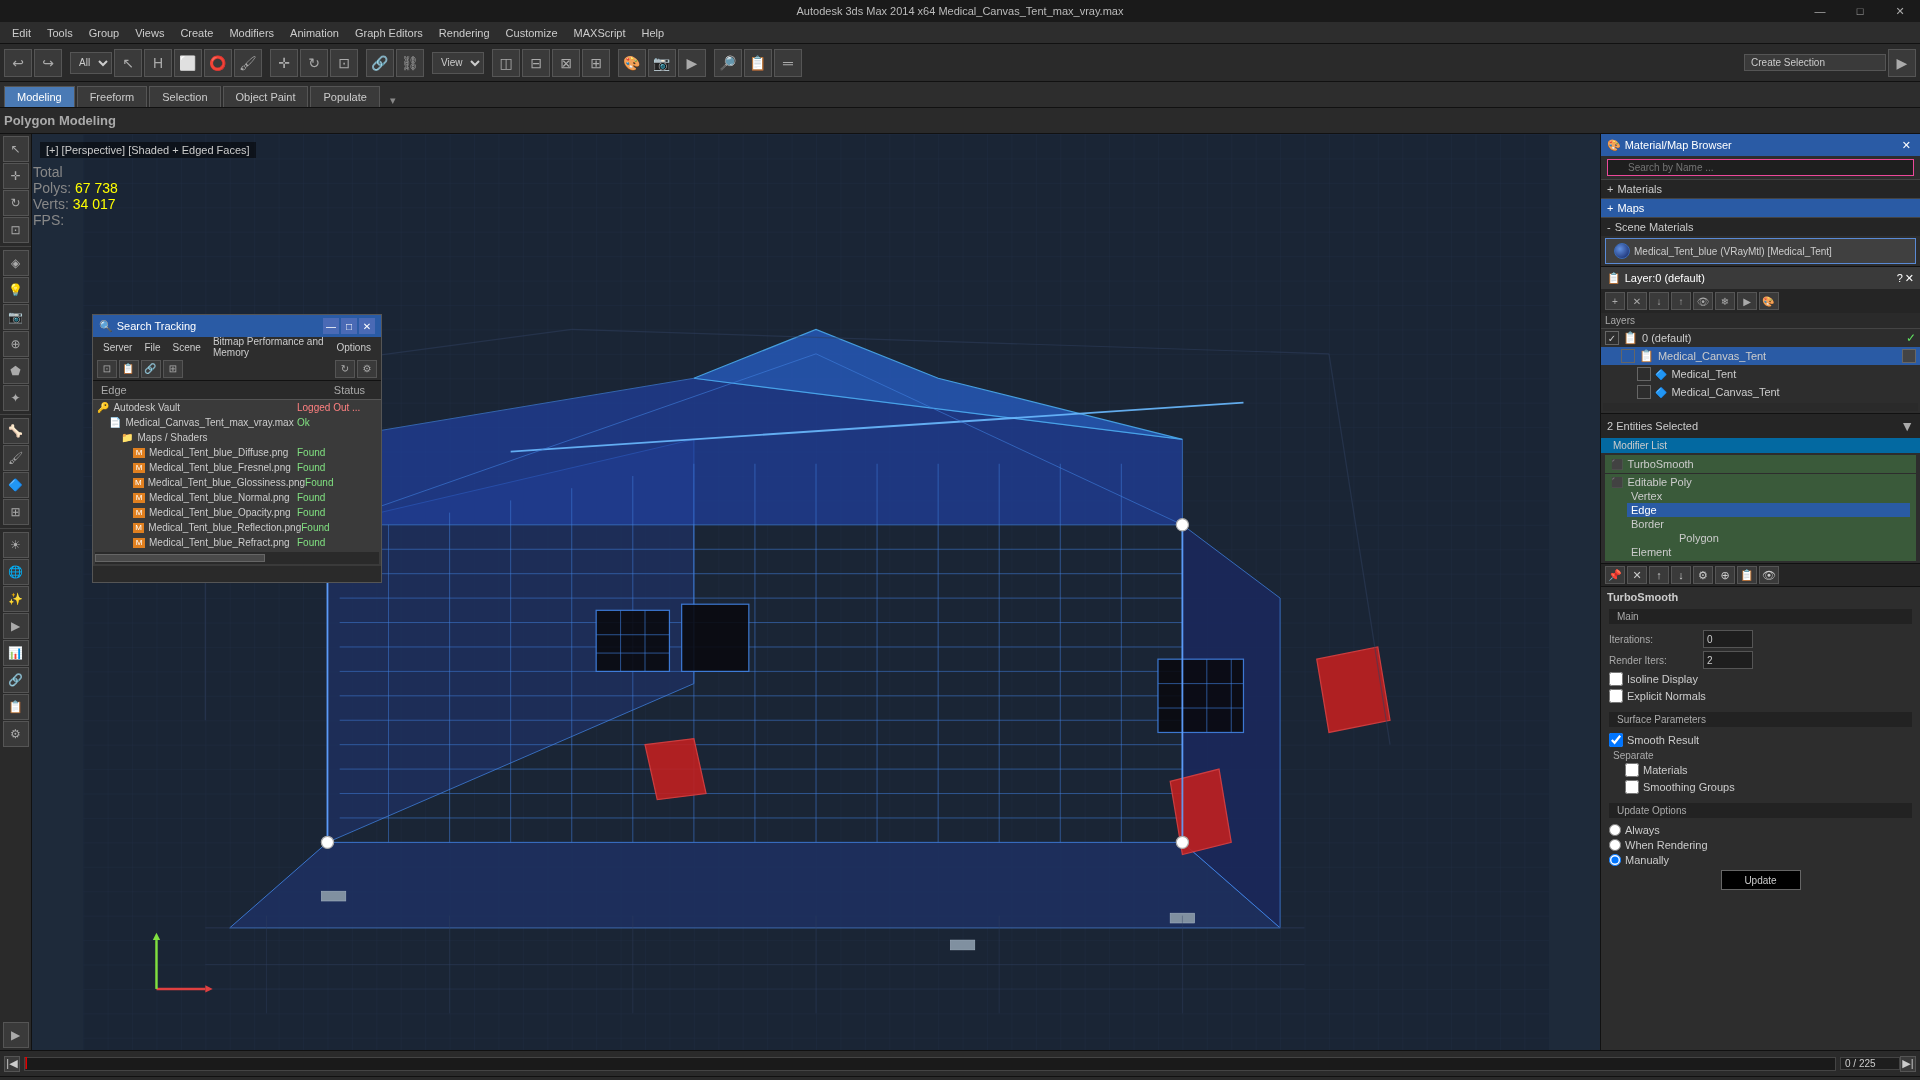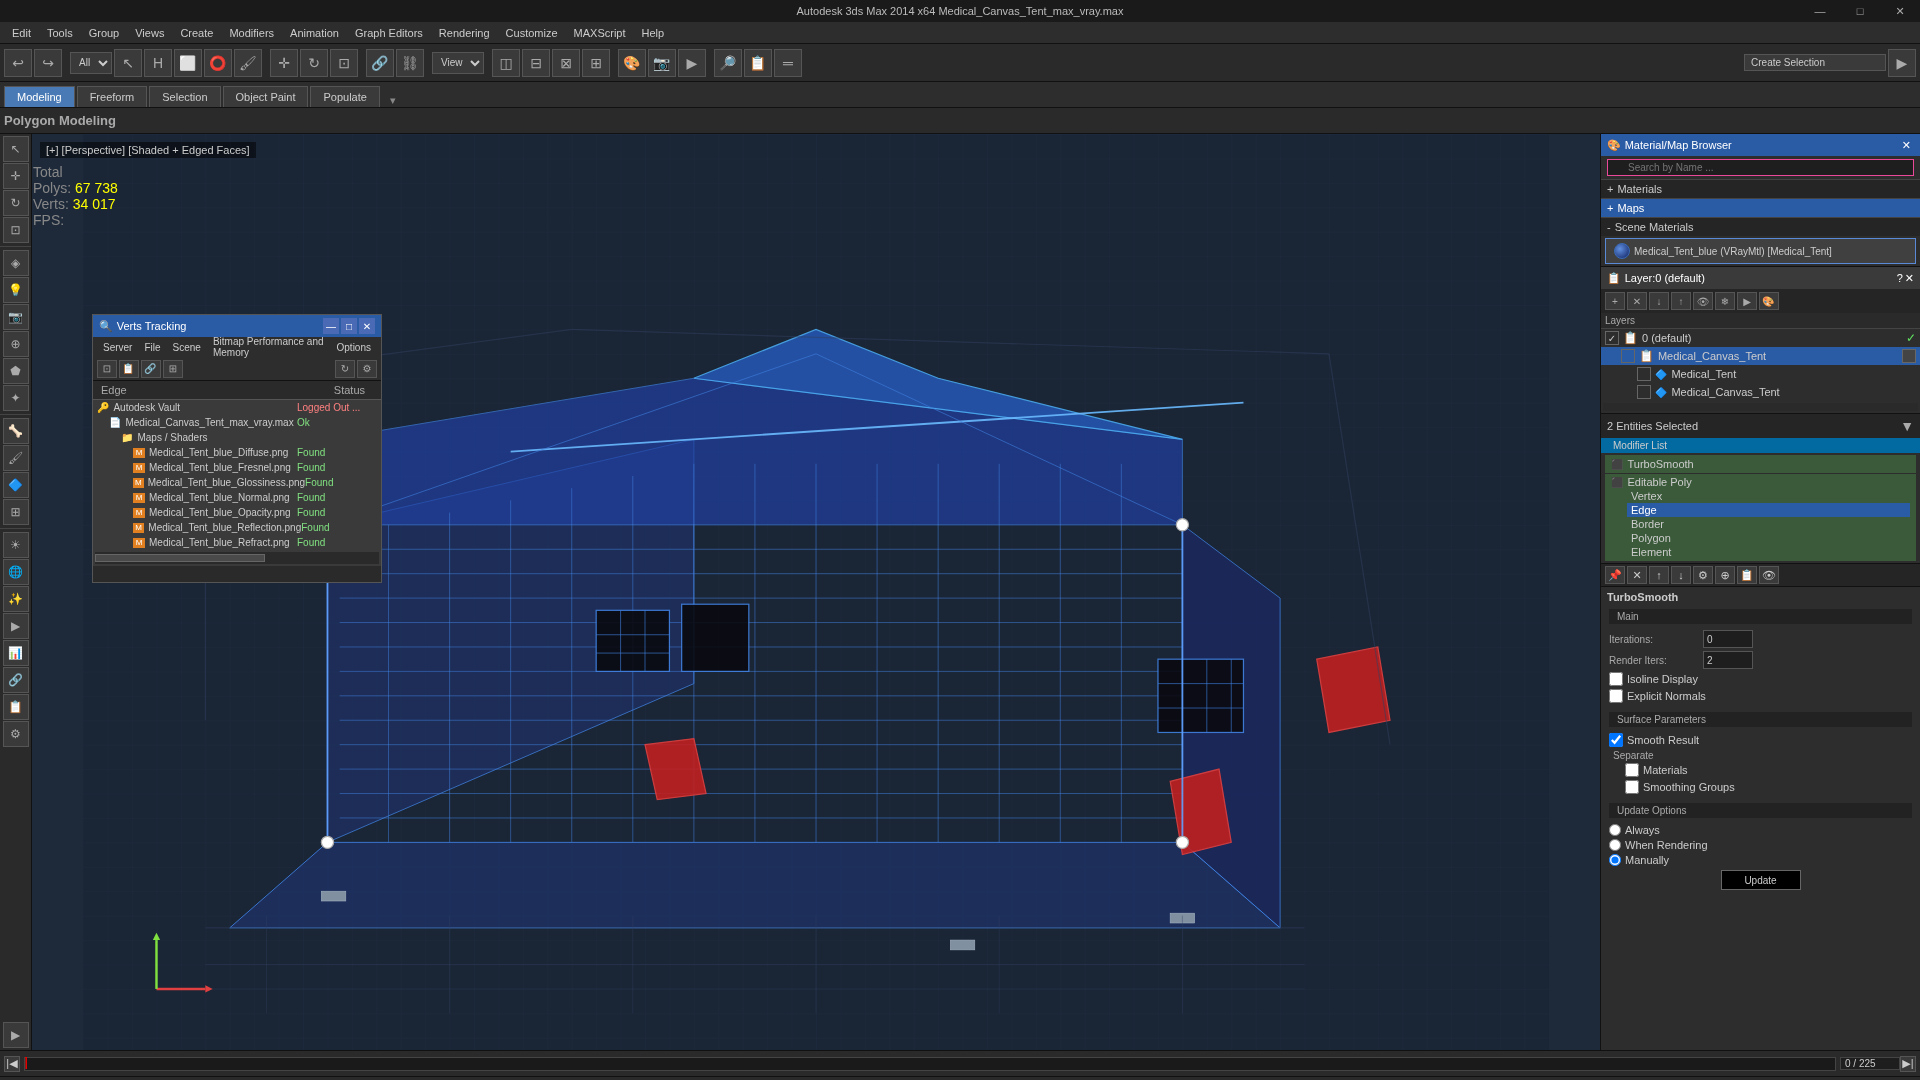--- a/index.html
+++ b/index.html
@@ -342,21 +342,21 @@
         <span style="color:#ffff00;">34 017</span>
       </div>
       <div>
         <span style="color:#888;">FPS:</span>
       </div>
     </div>
 
     <div id="asset-tracking">
       <div id="at-titlebar">
         <span>🔍</span>
-        <span style="margin-left:4px;">Verts Tracking</span>
+        <span style="margin-left:4px;">Search Tracking</span>
         <div class="at-controls">
           <span>—</span>
           <span>□</span>
           <span>✕</span>
         </div>
       </div>
       <div id="at-menubar">
         <span>Server</span>
         <span>File</span>
         <span>Scene</span>
@@ -543,21 +543,21 @@
         <div style="background:#3a5a3a; padding:2px 6px; margin-bottom:1px; cursor:pointer;">
           <div style="display:flex; align-items:center;">
             <span style="color:#80e080; font-size:10px; margin-right:4px;">⬛</span>
             <span>Editable Poly</span>
           </div>
 
           <div style="padding-left:16px; margin-top:1px;">
             <div style="padding:1px 4px; cursor:pointer;">Vertex</div>
             <div style="padding:1px 4px; background:#2a5ba5; color:#fff; cursor:pointer;">Edge</div>
             <div style="padding:1px 4px; cursor:pointer;">Border</div>
-            <div style="padding:1px 4px; cursor:pointer;">Polygon</div>
+            <div style="padding:1px 4px; cursor:pointer;margin-left:48px;">Polygon</div>
             <div style="padding:1px 4px; cursor:pointer;">Element</div>
           </div>
         </div>
       </div>
 
       <div style="display:flex; gap:2px; padding:2px 4px; background:#252525; border-top:1px solid #111; border-bottom:1px solid #111;">
         <div style="width:20px; height:18px; background:#3a3a3a; border:1px solid #555; display:flex; align-items:center; justify-content:center; cursor:pointer;">📌</div>
         <div style="width:20px; height:18px; background:#3a3a3a; border:1px solid #555; display:flex; align-items:center; justify-content:center; cursor:pointer;">✕</div>
         <div style="width:20px; height:18px; background:#3a3a3a; border:1px solid #555; display:flex; align-items:center; justify-content:center; cursor:pointer;">↑</div>
         <div style="width:20px; height:18px; background:#3a3a3a; border:1px solid #555; display:flex; align-items:center; justify-content:center; cursor:pointer;">↓</div>

